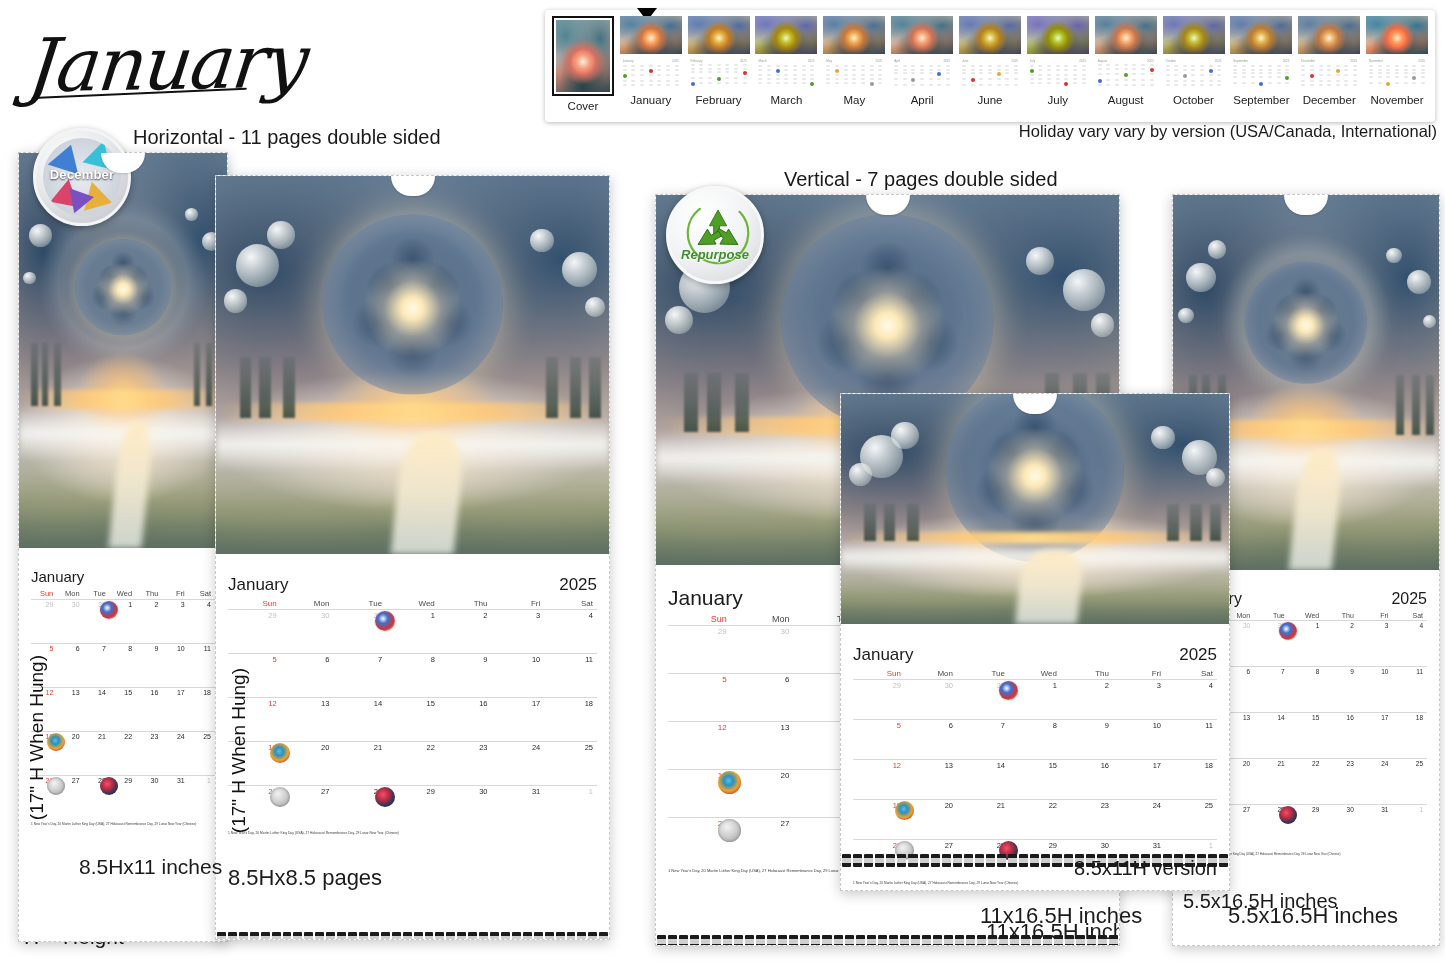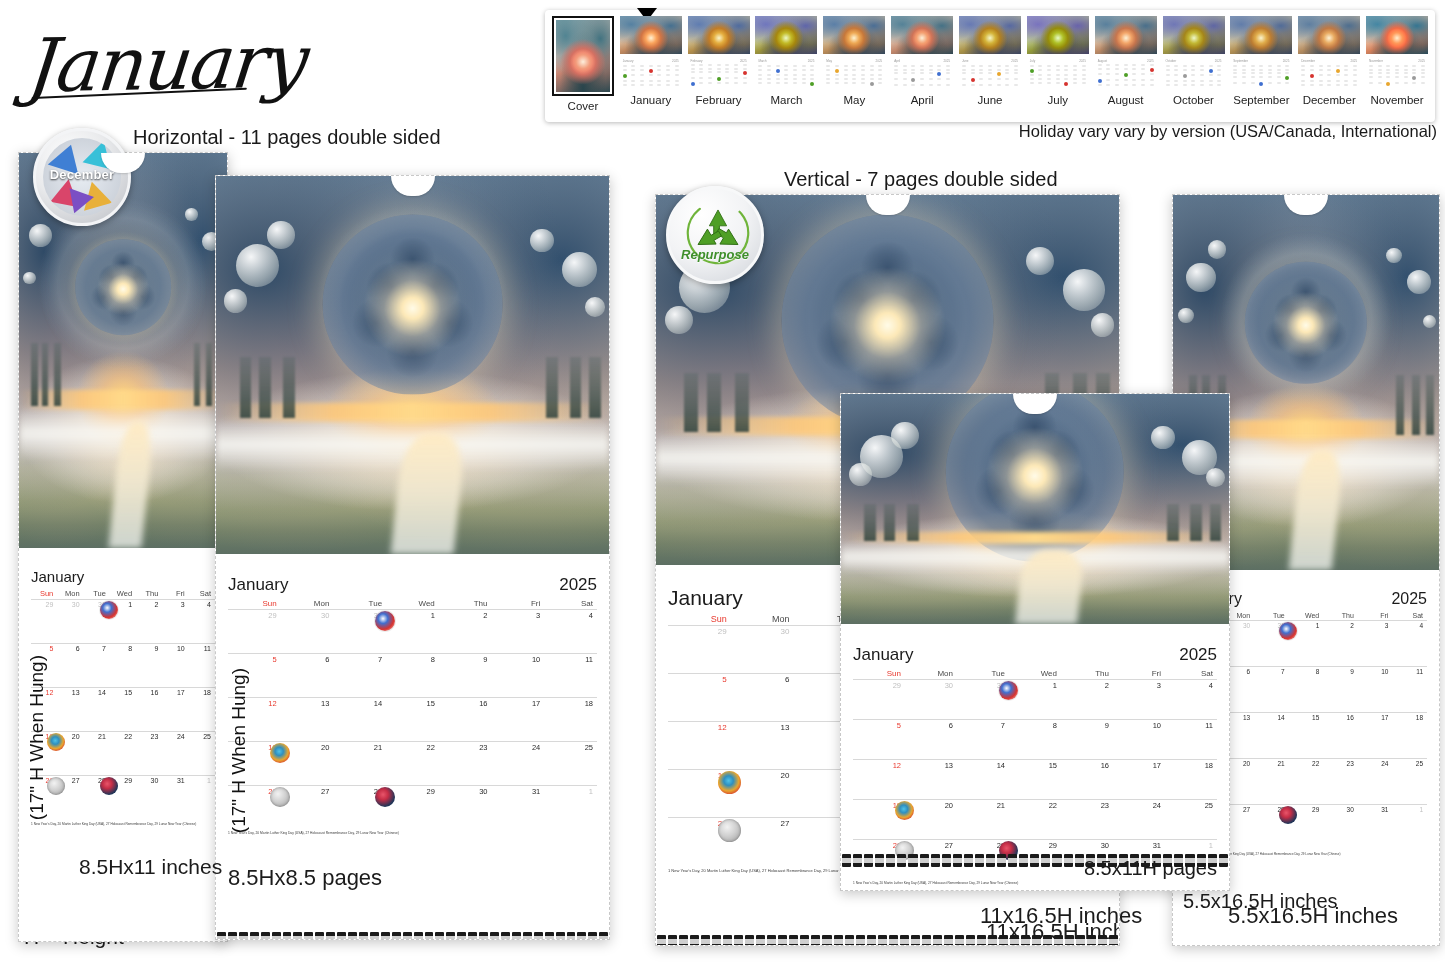--- a/index.html
+++ b/index.html
@@ -1550,21 +1550,21 @@
                 <td class="" style="height: 40px;"><span class="hico hi-lny" style="width: 19px; height: 19px; left: -10.45px;"></span><span>29</span></td>
                 <td class="" style="height: 40px;"><span>30</span></td>
                 <td class="" style="height: 40px;"><span>31</span></td>
                 <td class="off" style="height: 40px;"><span>1</span></td>
               </tr>
             </tbody>
           </table>
           <div class="foot" style="font-size: 3.2px;">1 New Year's Day, 20 Martin Luther King Day (USA), 27 Holocaust Remembrance Day, 29 Lunar New Year (Chinese)</div>
         </div>
       </div>
-      <div class="sizecap-abs" style="font-size: 20px; bottom: 10px; right: 12px; z-index: 30;">8.5x11H pages</div>
+      <div class="sizecap-abs" style="font-size: 20px; bottom: 10px; right: 12px; z-index: 30;">8.5x11H version</div>
     </div>
 
   <div class="badge" id="badge-repurpose">
     <div class="inner">
       <i class="rp-arrow rp-a1"></i>
         <i class="rp-arrow rp-a2"></i>
         <i class="rp-arrow rp-a3"></i>
       <i class="rp-arrow rp-a4"></i>
         <i class="rp-arrow rp-a5"></i>
     </div>

